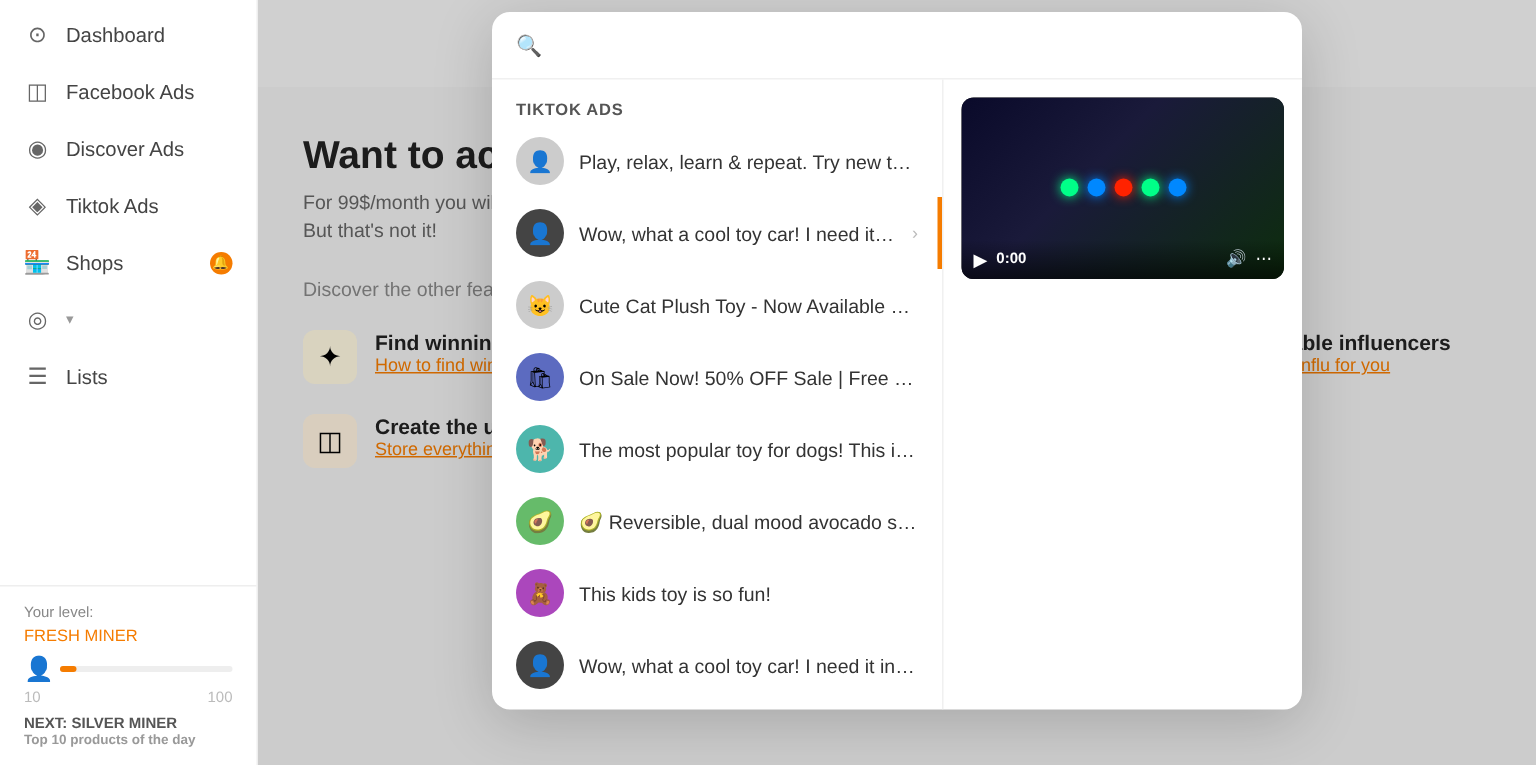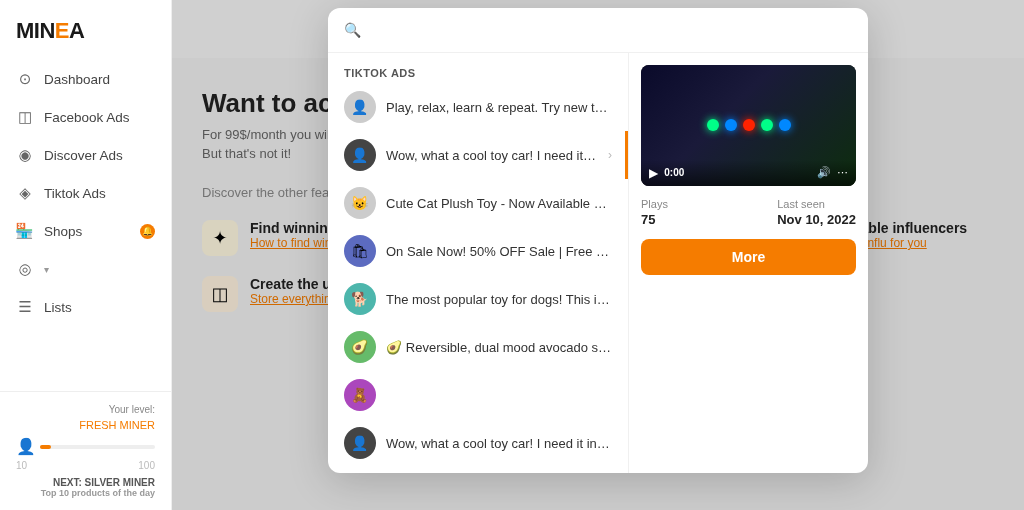--- a/index.html
+++ b/index.html
@@ -46,21 +46,20 @@
     .nav-badge {
       display: inline-flex; align-items: center; justify-content: center;
       background: #f57c00; color: white; font-size: 9px; font-weight: 700;
       border-radius: 50%; width: 15px; height: 15px; margin-left: 2px;
     }
     .nav-item-label { flex: 1; }
     .nav-chevron { font-size: 10px; color: #999; }
     .sidebar-bottom {
       padding: 12px 16px;
       border-top: 1px solid #eee;
-      text-align: right;
     }
     .level-label { font-size: 10px; color: #888; margin-bottom: 4px; }
     .level-name { font-size: 11px; font-weight: 400; color: #f57c00; }
     .level-bar-container { display: flex; align-items: center; gap: 4px; margin: 6px 0 4px; }
     .level-bar { flex: 1; height: 4px; background: #eee; border-radius: 2px; position: relative; }
     .level-bar-fill { height: 100%; background: #f57c00; border-radius: 2px; width: 10%; }
     .level-nums { display: flex; justify-content: space-between; font-size: 10px; color: #bbb; }
     .avatar-icon { font-size: 16px; }
     .next-label { font-size: 10px; color: #555; font-weight: 600; margin-top: 6px; }
     .next-sub { font-size: 9px; color: #999; font-weight: bold; }
@@ -225,25 +224,20 @@
       background: #f57c00; color: #fff; border: none; border-radius: 8px;
       padding: 10px; font-size: 14px; font-weight: 600; cursor: pointer; width: 100%;
     }
 
     .search-icon-sm { color: #bbb; font-size: 14px; }
   </style>
 </head>
 <body>
 
 <div class="sidebar">
-  <div class="sidebar-logo">
-    <div class="logo-text">
-      MIN<span>E</span>A
-    </div>
-  </div>
 
   <nav class="sidebar-nav">
     <div class="nav-item">
       <span class="nav-icon">⊙</span>
       <span class="nav-item-label">Dashboard</span>
     </div>
     <div class="nav-item">
       <span class="nav-icon">◫</span>
       <span class="nav-item-label">Facebook Ads</span>
     </div>
@@ -373,20 +367,21 @@
           <div class="result-item">
             <div class="result-avatar av-teal">🐕</div>
             <span class="result-text">The most popular toy for dogs! This is the ...</span>
           </div>
           <div class="result-item">
             <div class="result-avatar av-green">🥑</div>
             <span class="result-text">🥑 Reversible, dual mood avocado stuffy a...</span>
           </div>
           <div class="result-item">
             <div class="result-avatar av-purple">🧸</div>
+            <span class="result-text">This kids toy is so fun!</span>
           </div>
           <div class="result-item">
             <div class="result-avatar av-dark">👤</div>
             <span class="result-text">Wow, what a cool toy car! I need it in my lif...</span>
           </div>
         </div>
 
         <div class="dropdown-side">
           <div class="video-thumb">
             <div class="video-scene">
@@ -399,31 +394,20 @@
               </div>
             </div>
             <div class="video-controls">
               <span class="play-btn">▶</span>
               <span class="time-label">0:00</span>
               <span class="volume-icon">🔊</span>
               <span class="more-icon">⋯</span>
             </div>
           </div>
 
-          <div class="video-stats">
-            <div class="stat-block">
-              <span class="stat-label">Plays</span>
-              <span class="stat-value">75</span>
-            </div>
-            <div class="stat-block">
-              <span class="stat-label">Last seen</span>
-              <span class="stat-value">Nov 10, 2022</span>
-            </div>
-          </div>
-
-          <button class="more-btn">More</button>
+
         </div>
 
       </div>
     </div>
   </div>
 
 </div>
 
 </body></html>

